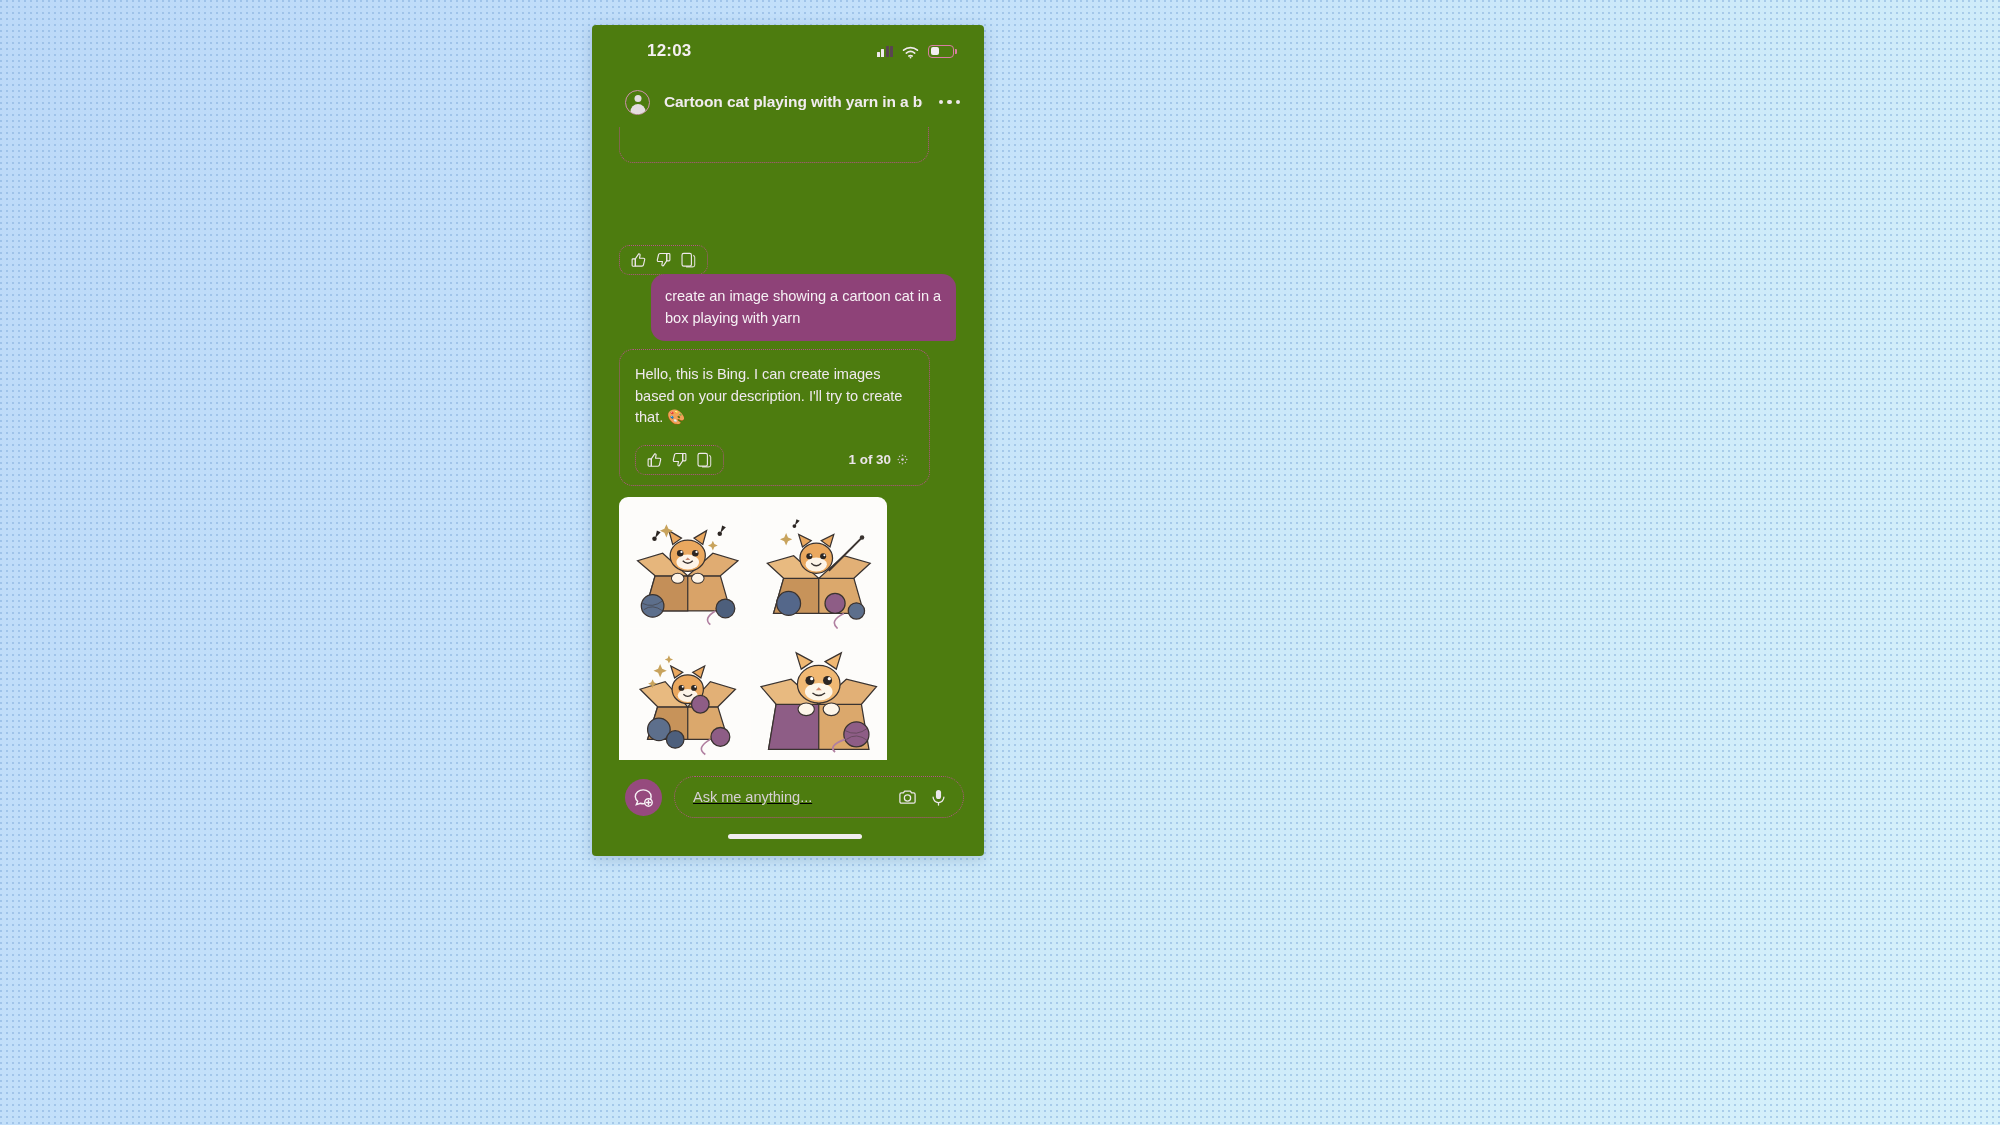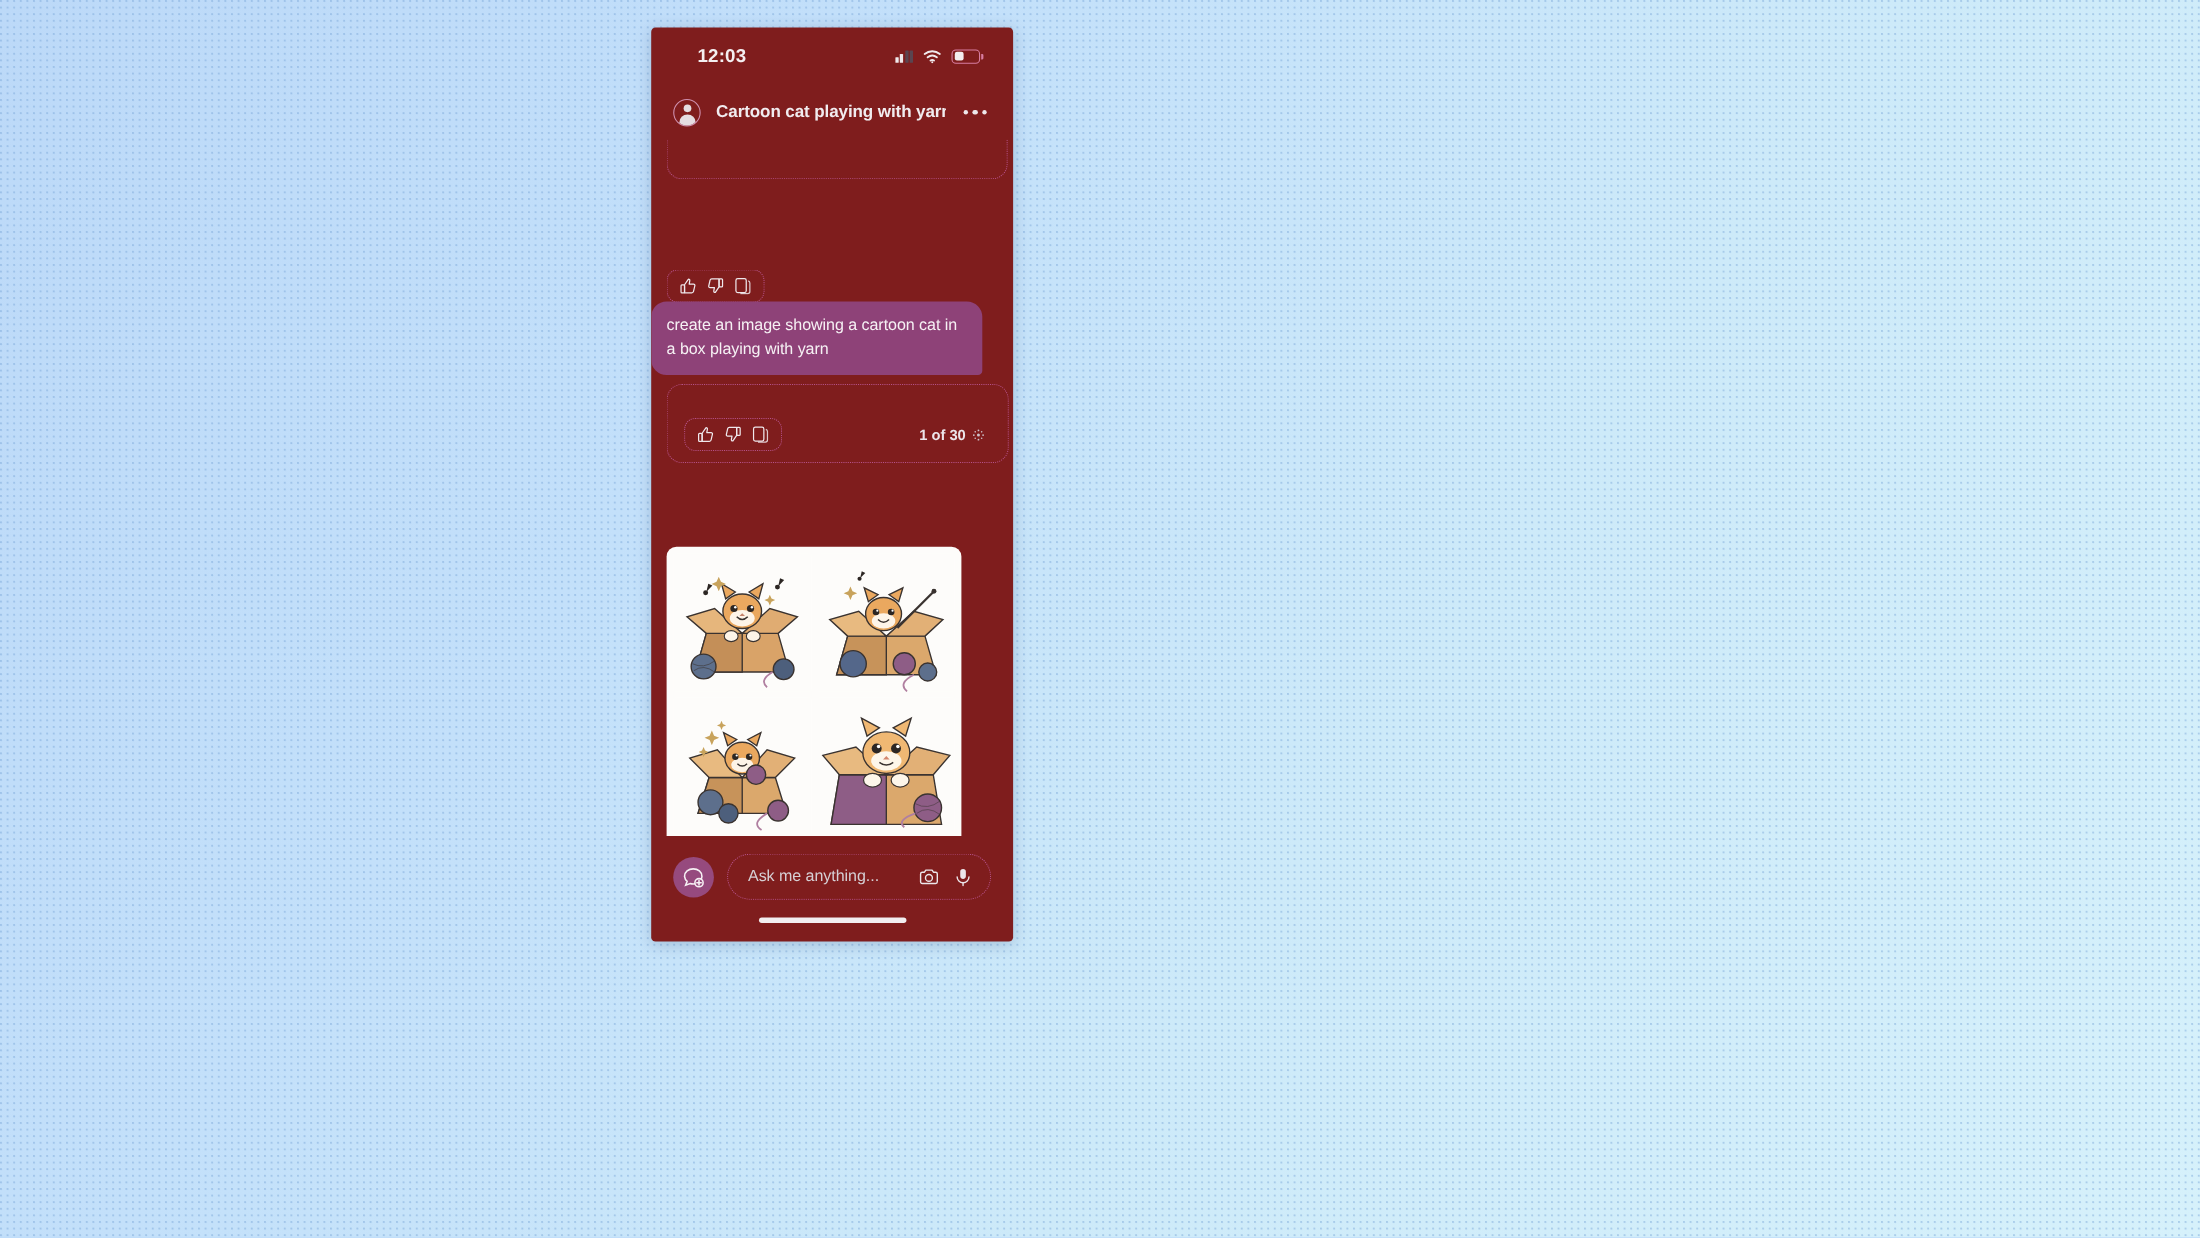--- a/index.html
+++ b/index.html
@@ -24,28 +24,29 @@
       radial-gradient(circle at 1px 1px, rgba(120,165,215,0.45) 1px, transparent 1.2px),
       linear-gradient(125deg, #bcd9f8 0%, #c3e0fa 32%, #cdeaf9 62%, #d6f1fb 100%);
     background-size: 6px 6px, 100% 100%;
   }
 
   
   #phone {
     position: absolute;
     left: 592px;
     top: 25px;
-    width: 329px;
+    width: 392px;
     height: 831px;
-    background: #7f1d1d;
+    background: #4d7c0f;
     border-radius: 4px;
     overflow: hidden;
     display: flex;
     flex-direction: column;
     box-shadow: 0 3px 14px rgba(40,70,110,0.22);
+    padding-left: 13px;
   }
 
   
   #statusbar {
     height: 52px;
     flex: 0 0 52px;
     display: flex;
     align-items: center;
     justify-content: space-between;
     padding: 0 30px 0 42px;
@@ -303,20 +304,21 @@
 
   #input-pill {
     flex: 1 1 auto;
     height: 42px;
     border: 1.3px dotted #b6528a;
     border-radius: 21px;
     display: flex;
     align-items: center;
     padding: 0 15px 0 18px;
     gap: 12px;
+    text-decoration: underline;
   }
   #input-placeholder {
     flex: 1 1 auto;
     font-size: 14.6px;
     color: #d6cfd4;
     letter-spacing: -0.05px;
   }
   .pill-icon { width: 19px; height: 19px; flex: 0 0 19px; display: block; }
   .pill-icon svg { width: 100%; height: 100%; display: block; }
 
@@ -399,20 +401,21 @@
           <path d="M13 3.6c1 .3 1.6 1 1.6 2v8.2c0 1.2-.9 2-2 2H5.4" stroke-opacity="0.85"></path>
         </svg>
       </span>
     </div>
 
     <div id="user-row">
       <div id="user-bubble">create an image showing a cartoon cat in a box playing with yarn</div>
     </div>
 
     <div id="bot-block">
+      <div id="bot-text">Hello, this is Bing. I can create images based on your description. I'll try to create that. 🎨</div>
       <div id="bot-footer">
         <div id="bot-actions">
           <span class="fbicon">
             <svg viewBox="0 0 16 17" fill="none" stroke="#efe8ec" stroke-width="1.2" stroke-linejoin="round">
               <path d="M4.6 15.1V7.3l3.6-5.3c.9-.3 1.7.4 1.5 1.4L9.1 6.6h4.2c.9 0 1.5.8 1.3 1.6l-1.3 5.6c-.2.8-.8 1.3-1.6 1.3H4.6z"></path>
               <rect x="1.2" y="7.3" width="3.4" height="7.8" rx="0.9"></rect>
             </svg>
           </span>
           <span class="fbicon">
             <svg viewBox="0 0 16 17" fill="none" stroke="#efe8ec" stroke-width="1.2" stroke-linejoin="round">

